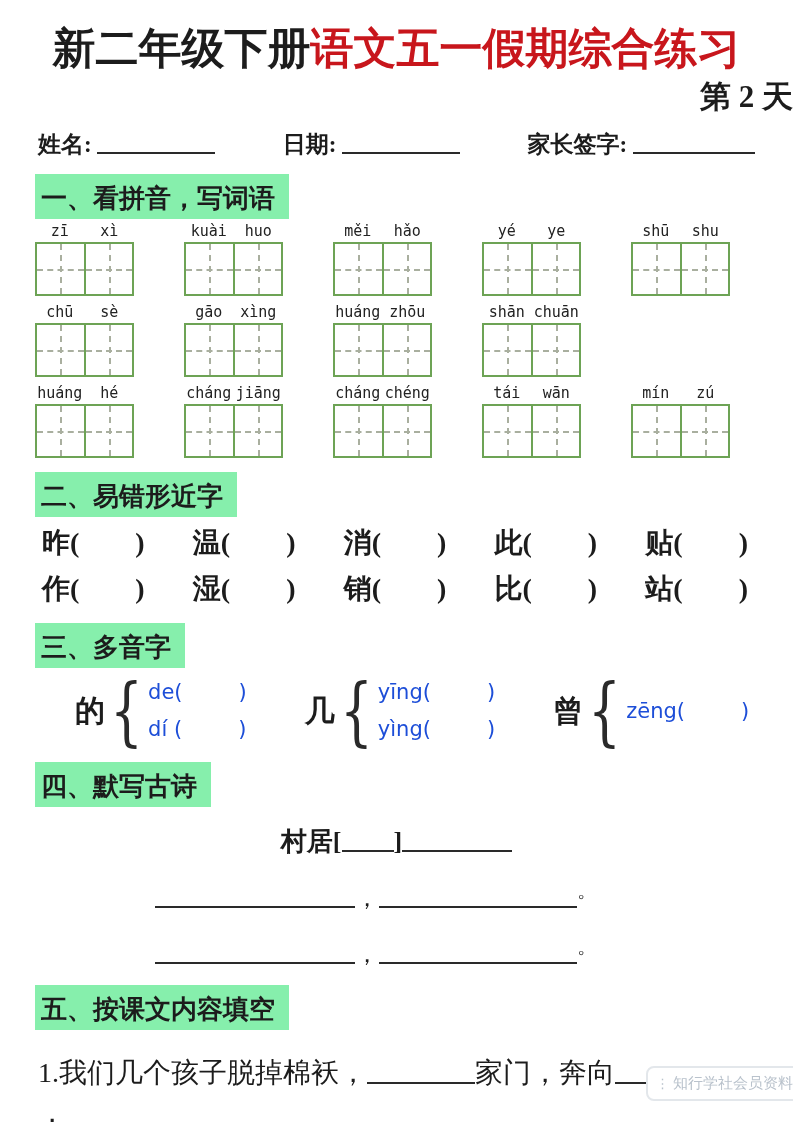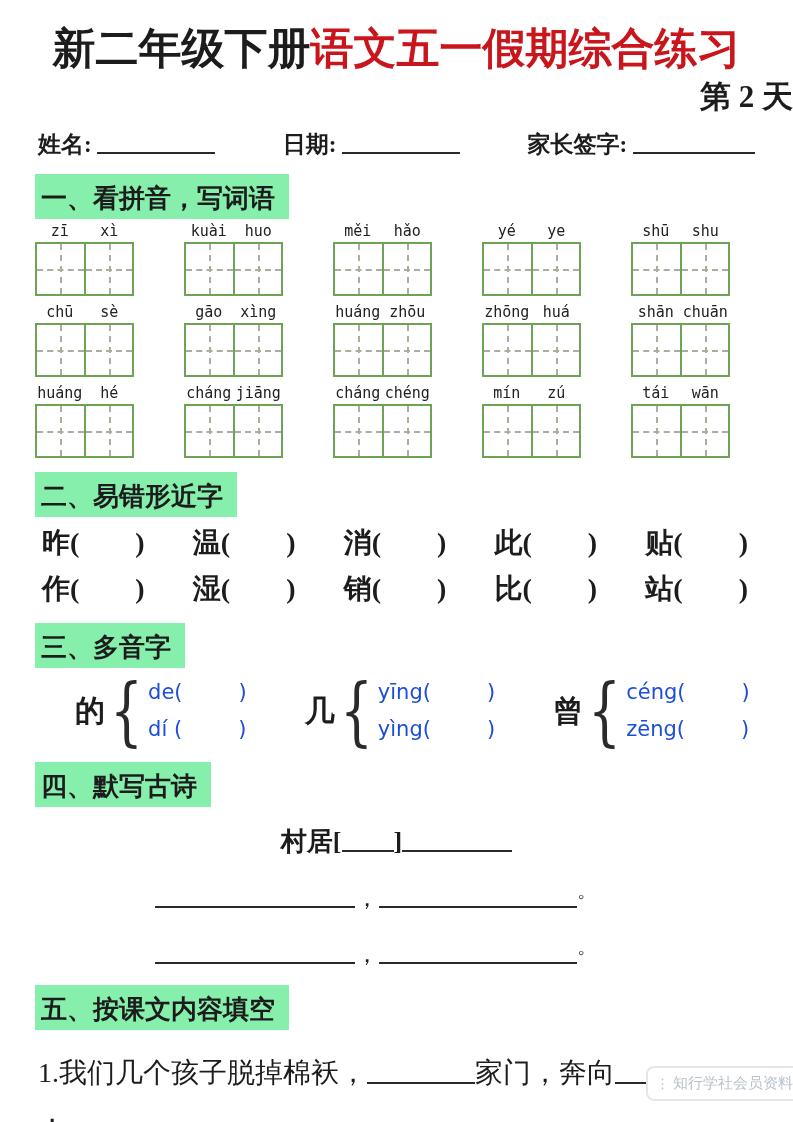--- a/index.html
+++ b/index.html
@@ -152,30 +152,20 @@
           <span>huáng</span>
           <span>zhōu</span>
         </div>
       <div class="grid-pair">
           <div class="cell"></div>
           <div class="cell"></div>
         </div>
     </div>
     <div class="py-col">
       <div class="py-labels">
-          <span>zhōng</span>
-          <span>huá</span>
-        </div>
-      <div class="grid-pair">
-          <div class="cell"></div>
-          <div class="cell"></div>
-        </div>
-    </div>
-    <div class="py-col">
-      <div class="py-labels">
           <span>shān</span>
           <span>chuān</span>
         </div>
       <div class="grid-pair">
           <div class="cell"></div>
           <div class="cell"></div>
         </div>
     </div>
   </div>
 
@@ -205,32 +195,32 @@
           <span>cháng</span>
           <span>chéng</span>
         </div>
       <div class="grid-pair">
           <div class="cell"></div>
           <div class="cell"></div>
         </div>
     </div>
     <div class="py-col">
       <div class="py-labels">
+          <span>tái</span>
+          <span>wān</span>
+        </div>
+      <div class="grid-pair">
+          <div class="cell"></div>
+          <div class="cell"></div>
+        </div>
+    </div>
+    <div class="py-col">
+      <div class="py-labels">
           <span>mín</span>
           <span>zú</span>
-        </div>
-      <div class="grid-pair">
-          <div class="cell"></div>
-          <div class="cell"></div>
-        </div>
-    </div>
-    <div class="py-col">
-      <div class="py-labels">
-          <span>tái</span>
-          <span>wān</span>
         </div>
       <div class="grid-pair">
           <div class="cell"></div>
           <div class="cell"></div>
         </div>
     </div>
   </div>
 
   <div><span class="sec-heading">二、易错形近字</span></div>
 
@@ -265,21 +255,20 @@
       <span class="poly-brace">{</span>
       <div class="poly-lines">
         <div class="poly-line"><span>yīng(</span><span class="poly-gap"></span><span>)</span></div>
         <div class="poly-line"><span>yìng(</span><span class="poly-gap"></span><span>)</span></div>
       </div>
     </div>
     <div class="poly-entry">
       <span class="poly-char">曾</span>
       <span class="poly-brace">{</span>
       <div class="poly-lines">
-        <div class="poly-line"><span>céng(</span><span class="poly-gap"></span><span>)</span></div>
         <div class="poly-line"><span>zēng(</span><span class="poly-gap"></span><span>)</span></div>
       </div>
     </div>
   </div>
 
   <div><span class="sec-heading">四、默写古诗</span></div>
 
   <div class="poem-title"><span>村居[</span><span class="blank" style="width:52px"></span><span>]</span><span class="blank" style="width:110px"></span></div>
 
   <div class="poem-line"><span class="blank" style="width:200px"></span><span>，</span><span class="blank" style="width:198px"></span><span class="raised">。</span></div>

